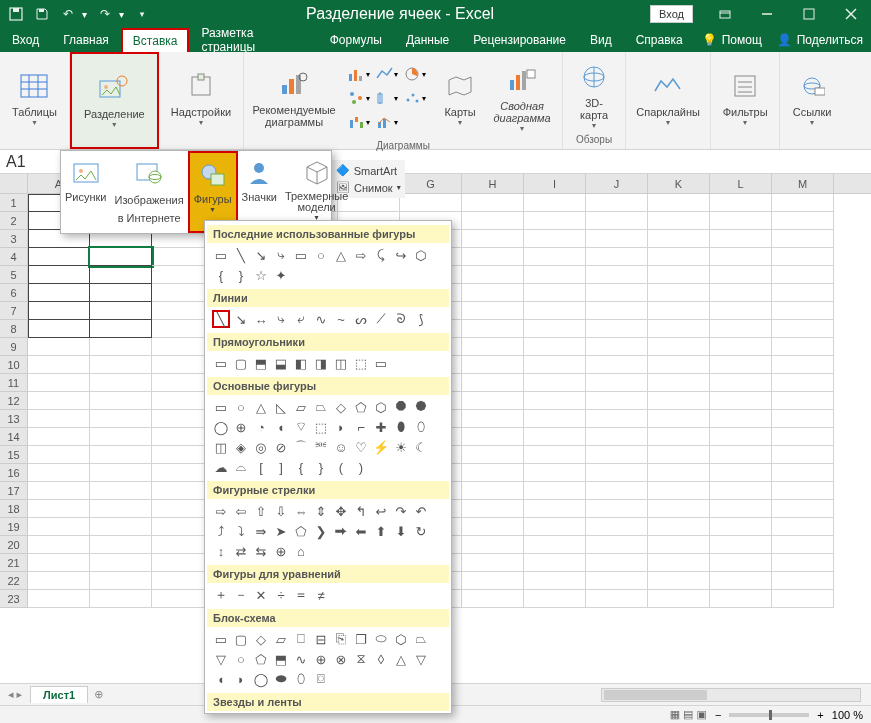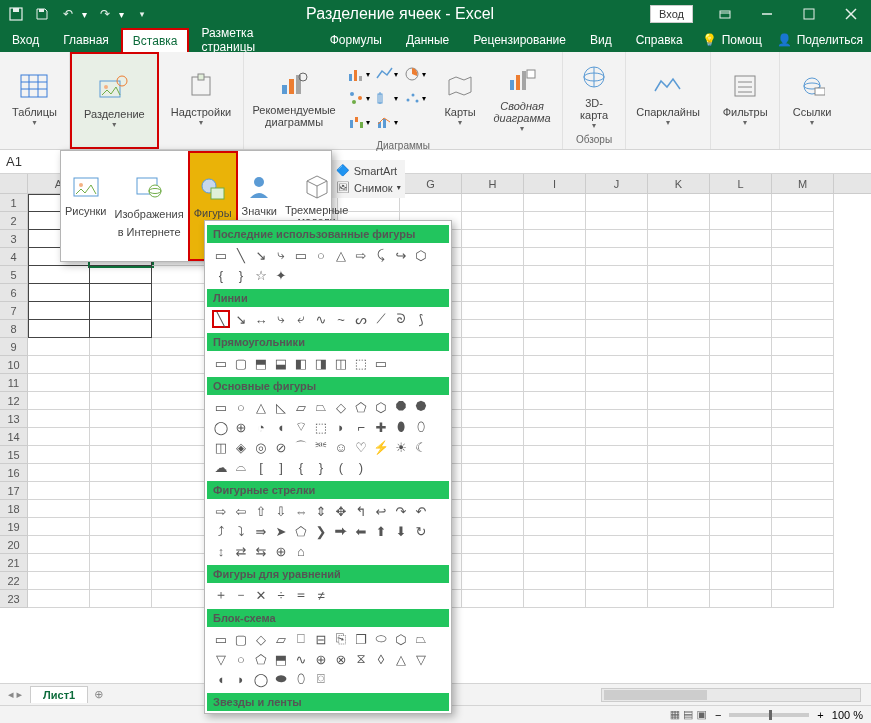--- a/index.html
+++ b/index.html
@@ -27,30 +27,30 @@
   .rgroup-label { font-size: 10px; color: #666; margin-top: auto; padding-bottom:2px;}
   .big-btn { display: flex; flex-direction: column; align-items: center; justify-content: center; padding: 4px 6px; text-align: center; font-size: 11px; color: #444; height:84px;}
   .big-btn .glyph { width: 32px; height: 32px; display: flex; align-items: center; justify-content: center; margin-bottom: 4px; }
   .big-btn .arrow { font-size: 8px; color: #666; }
   .highlighted-red { border: 2px solid #d40000; }
   .chart-small-grid { display:flex; flex-direction:column; gap:2px; margin:0 4px;}
   .chart-small-grid .row {display:flex; gap:2px;}
   .chart-mini {width:26px; height:22px; display:flex; align-items:center; justify-content:center; border:1px solid transparent;}
   
   .namebox-row { height: 24px; display: flex; align-items: center; border-bottom: 1px solid #d4d4d4; background:#fff;}
-  .namebox { width: 66px; border-right: 1px solid #ccc; padding: 2px 6px; font-size: 13px; color: #333; }
+  .namebox { width: 66px; border-right: 1px solid #ccc; padding: 2px 6px; font-size: 16px; color: #333; }
   .fx-area { flex:1; display:flex; align-items:center;}
   
   .illus-dropdown { position:absolute; left:60px; top:150px; width:272px; background:#fff; border:1px solid #b5b5b5; box-shadow: 3px 3px 8px rgba(0,0,0,0.3); z-index:10; display:flex;}
-  .illus-item { display:flex; flex-direction:column; align-items:center; padding:20px 4px; font-size:11px; color:#444; text-align:center; width:68px;}
+  .illus-item { display:flex; flex-direction:column; align-items:center; padding:6px 4px; font-size:11px; color:#444; text-align:center; width:68px;}
   .illus-item .glyph {width:32px; height:32px; display:flex; align-items:center; justify-content:center; margin-bottom:2px;}
   .illus-item.sel { background:#eab308; border:2px solid #d40000; width:58px;}
   
   .shapes-panel { position:absolute; left:204px; top:220px; width:248px; background:#fff; border:1px solid #b5b5b5; box-shadow: 3px 3px 8px rgba(0,0,0,0.3); z-index:20; padding:2px;}
-  .shapes-section-title { font-size:11px; font-weight:bold; color:#555; background:#22c55e; padding:3px 6px; margin-top:2px;}
+  .shapes-section-title { font-size:11px; font-weight:bold; color:#555; background:#fef9c3; padding:3px 6px; margin-top:2px;}
   .shapes-grid { display:flex; flex-wrap:wrap; padding:2px 4px;}
   .shape-cell { width:18px; height:18px; display:flex; align-items:center; justify-content:center; font-size:13px; color:#555; margin:1px;}
   .shape-cell.hl { border:2px solid #d40000; width:18px; height:18px;}
   
   .smartart-row { position:absolute; left:332px; top:160px; display:flex; flex-direction:column; gap:4px; font-size:11px; color:#444; background:#f3f3f3; padding:4px; z-index:9;}
   .smartart-row .item {display:flex; align-items:center; gap:4px;}
   
   .grid-area { position:relative; margin-top:0; height: 480px; overflow:hidden;}
   .col-headers { display:flex; background:#e6e6e6; border-bottom:1px solid #ccc; height:20px;}
   .corner {width:28px; border-right:1px solid #ccc; background:#e6e6e6;}

